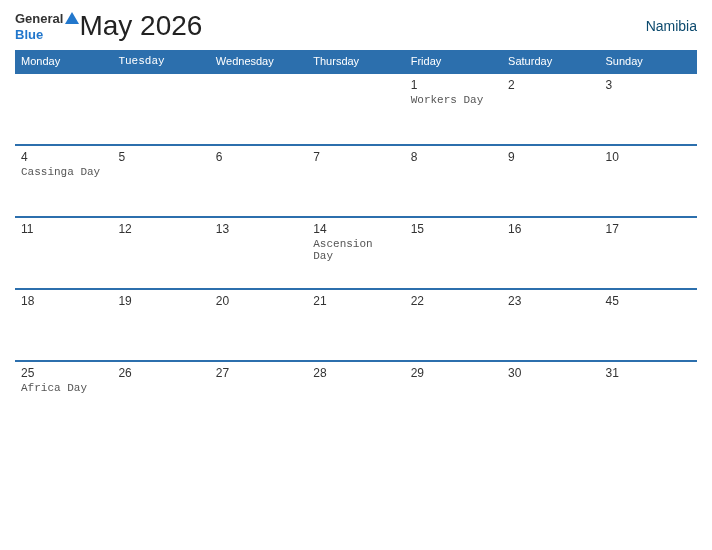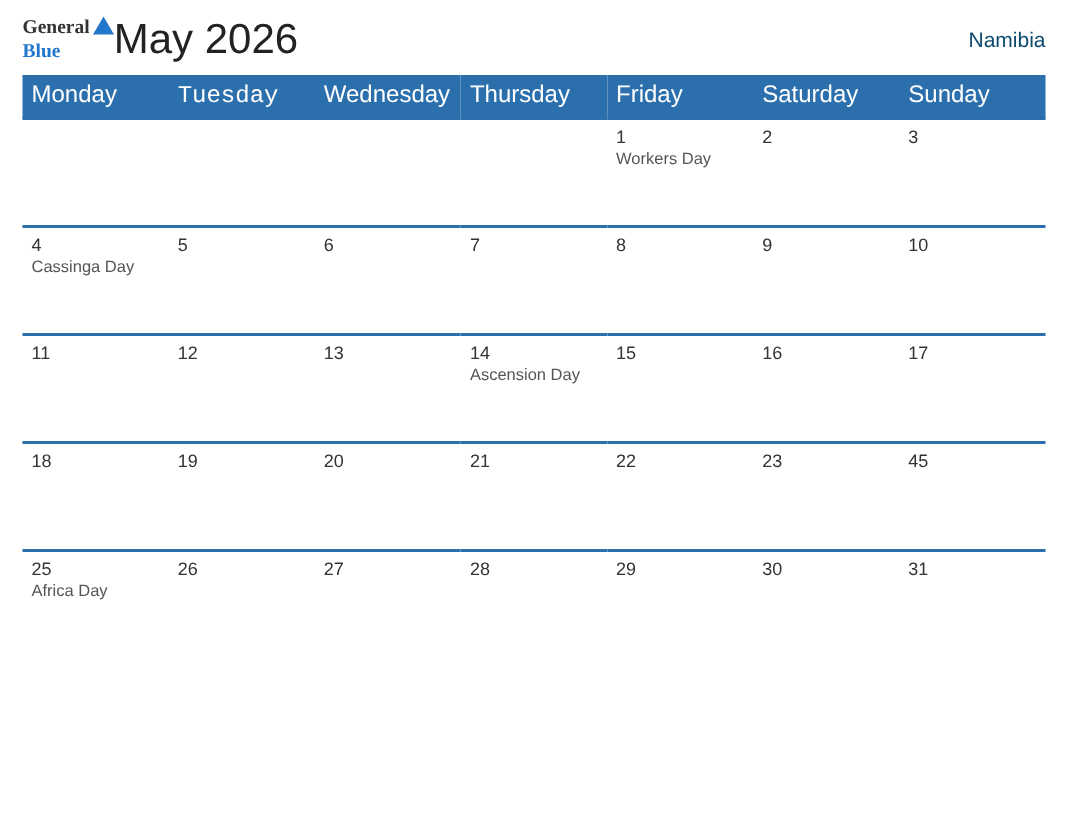--- a/index.html
+++ b/index.html
@@ -19,21 +19,20 @@
     .header {
       display: flex;
       align-items: center;
       justify-content: space-between;
       margin-bottom: 8px;
     }
     .logo {
       display: flex;
       flex-direction: column;
       line-height: 1;
-      font-family: Liberation Serif, serif;
     }
     .logo-general {
       font-size: 13px;
       font-weight: bold;
       color: #333;
     }
     .logo-blue {
       font-size: 13px;
       font-weight: bold;
       color: #2277cc;
@@ -63,21 +62,21 @@
       text-align: right;
       min-width: 80px;
     }
     .calendar {
       width: 100%;
       border-collapse: collapse;
     }
     .calendar thead tr th {
       background-color: #2c6fad;
       color: #fff;
-      font-size: 16px;
+      font-size: 11px;
       font-weight: normal;
       padding: 5px 6px;
       text-align: left;
       border: none;
     }
     .calendar tbody tr {
       border-top: 2px solid #2c6fad;
     }
     .calendar tbody tr td {
       width: calc(100% / 7);
@@ -91,20 +90,21 @@
     .day-number {
       display: block;
       font-size: 12px;
       color: #333;
       margin-bottom: 2px;
     }
     .holiday {
       display: block;
       font-size: 11px;
       color: #555;
+      font-family: Liberation Mono, monospace;
     }
     .col-monday { width: 14.28%; }
     .col-tuesday { width: 14.28%; font-family: Liberation Mono, monospace; }
     .col-wednesday { width: 14.28%; }
     .col-thursday { width: 14.28%; }
     .col-friday { width: 14.28%; margin-top: 44px; }
     .col-saturday { width: 14.28%; }
     .col-sunday { width: 14.28%; }
   </style>
 </head>

